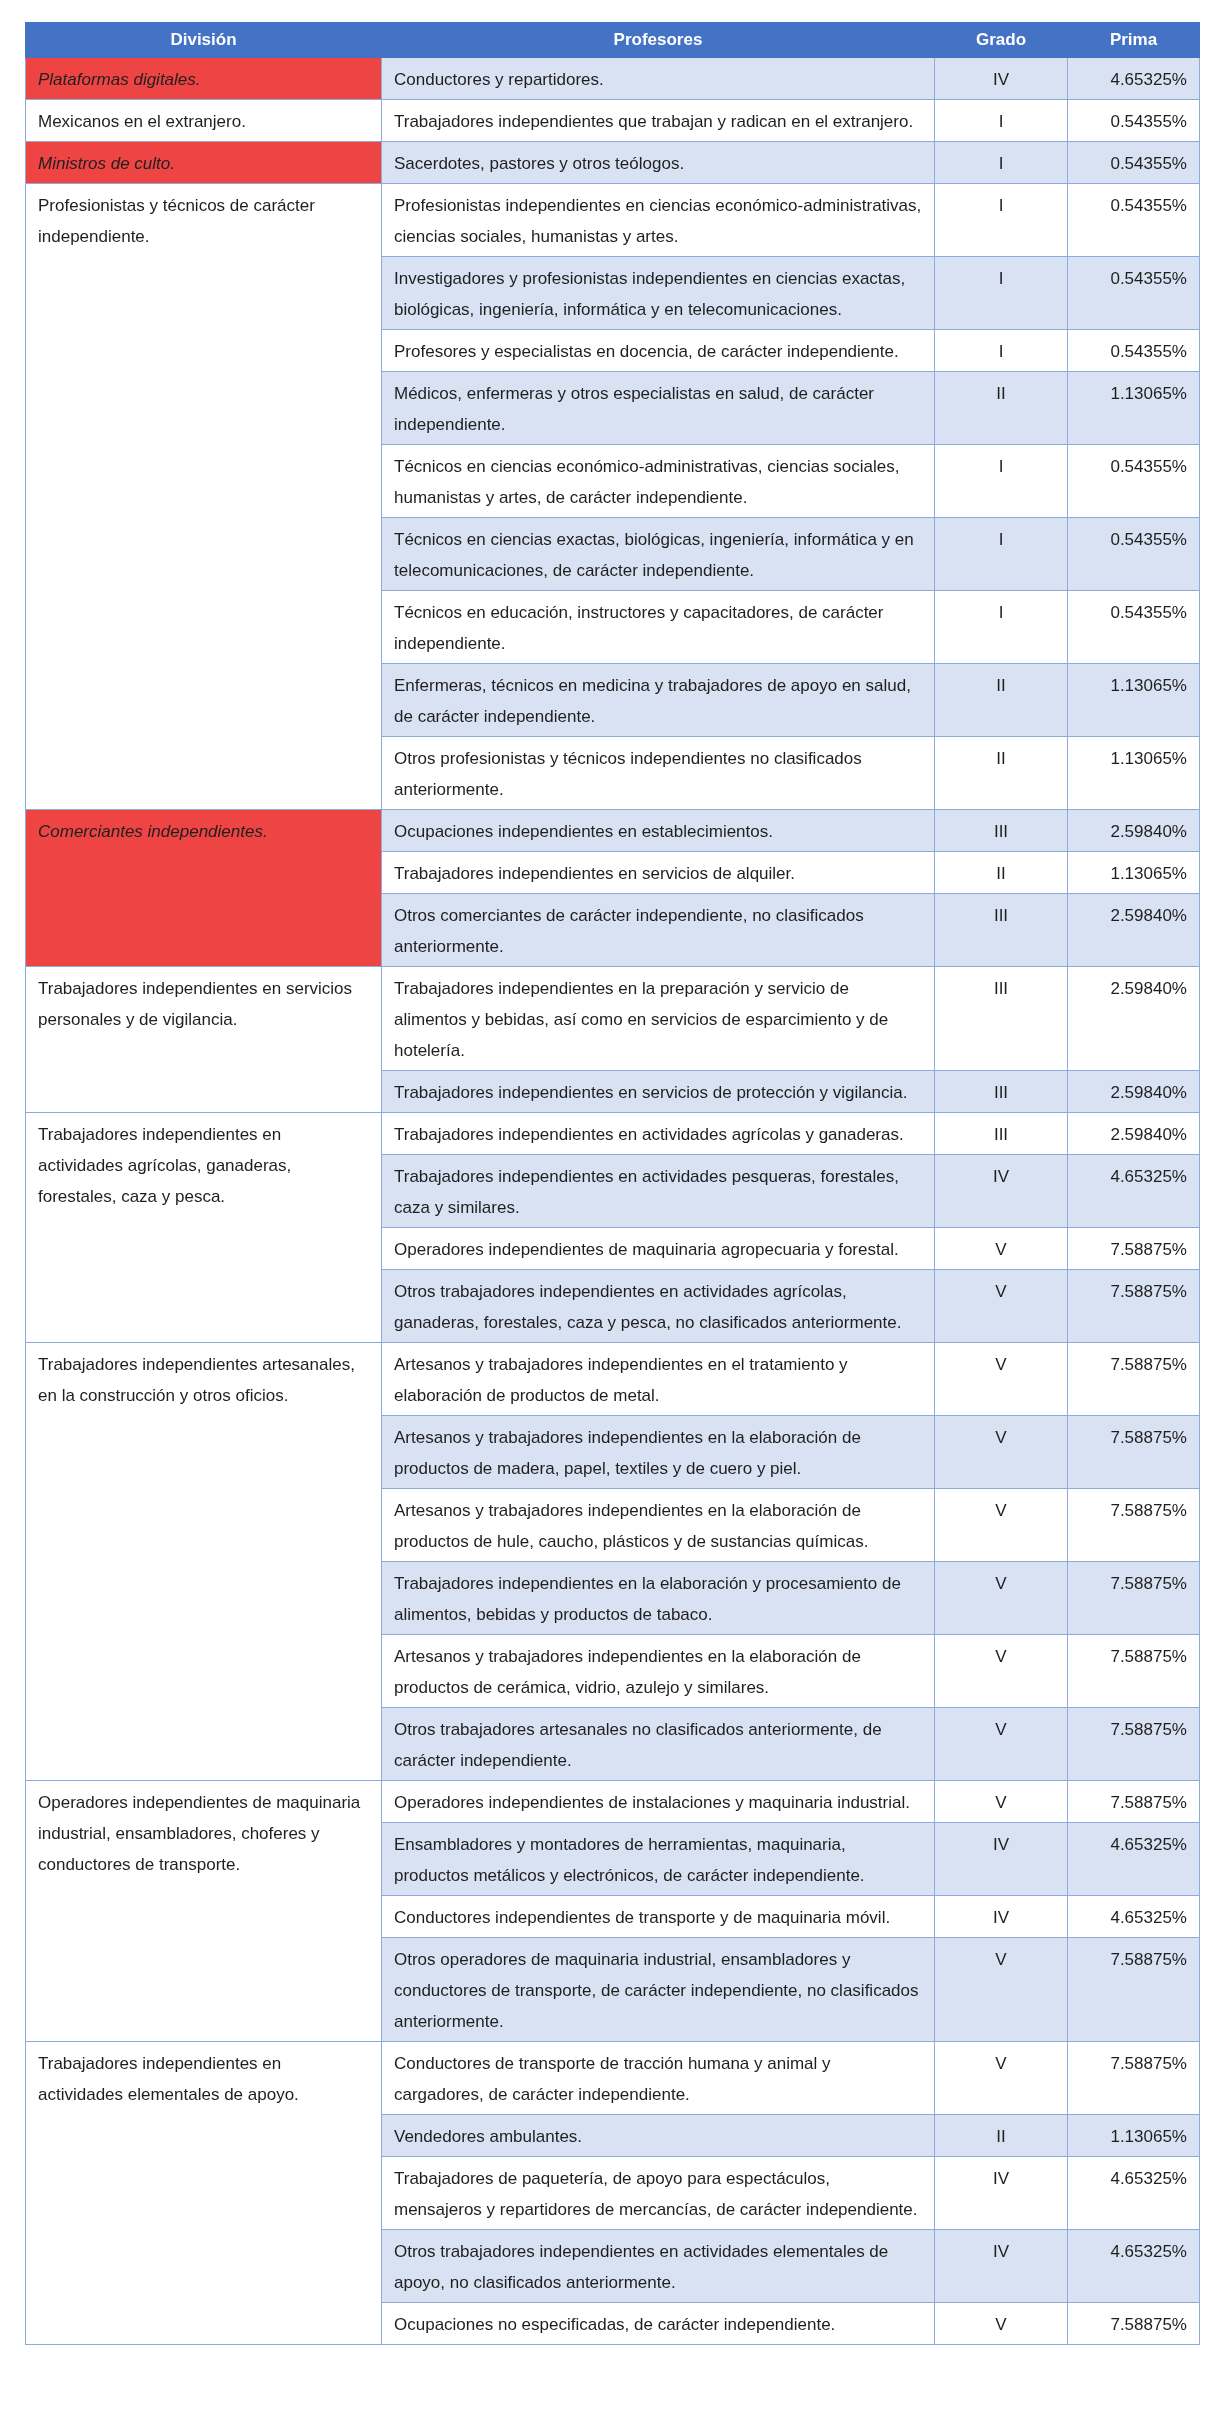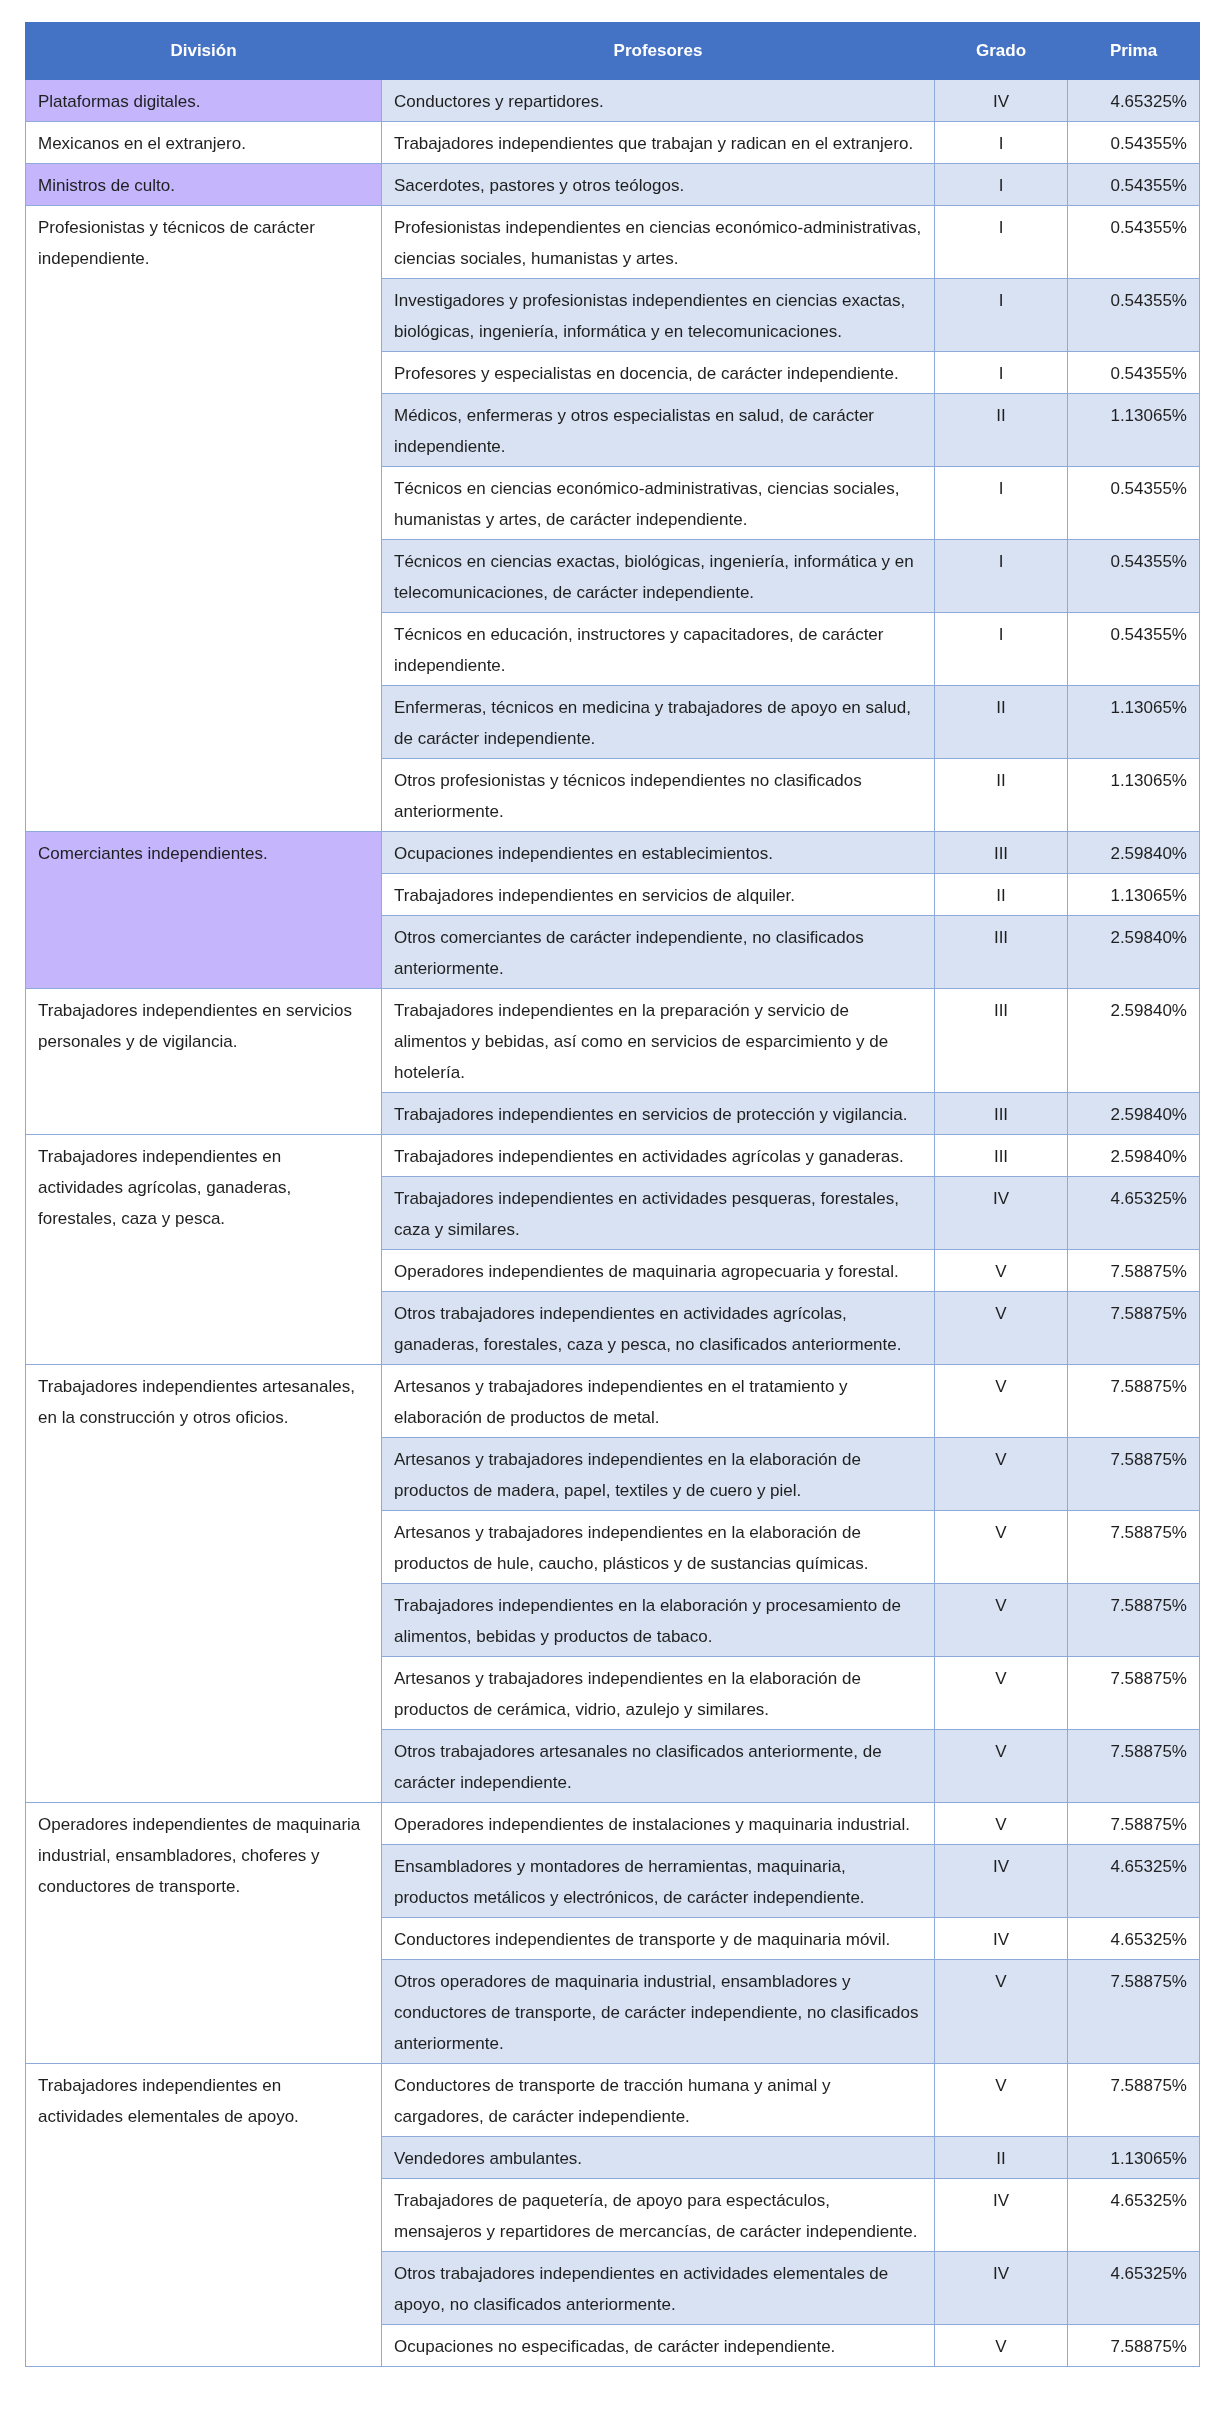--- a/index.html
+++ b/index.html
@@ -8,29 +8,29 @@
     position: absolute; left: 25px; top: 22px; width: 1174px;
     border-collapse: collapse; table-layout: fixed;
     font-size: 17px; color: #1f1f1f;
   }
   col.c1 { width: 356px; }
   col.c2 { width: 553px; }
   col.c3 { width: 133px; }
   col.c4 { width: 132px; }
   thead th {
     background: #4472C4; color: #ffffff; font-weight: bold;
-    height: 34px; padding: 11px 8px; text-align: center; font-size: 17px;
+    height: 34px; padding: 0 8px; text-align: center; font-size: 17px;
     border: 1px solid #4472C4;
   }
   tbody td {
     border: 1px solid #8EAADB; vertical-align: top;
     padding: 6px 12px 4px 12px; line-height: 31px;
   }
   tbody tr.band td.act, tbody tr.band td.grado, tbody tr.band td.prima { background: #D9E2F3; }
-  td.div.band { background: #c4b5fd; }
+  td.div.band { background: #ef4444; font-style: italic; }
   td.grado { text-align: center; }
   td.prima { text-align: right; }
 </style>
 </head>
 <body>
 
 <table class="tbl">
   <colgroup>
       <col class="c1">
       <col class="c2">

